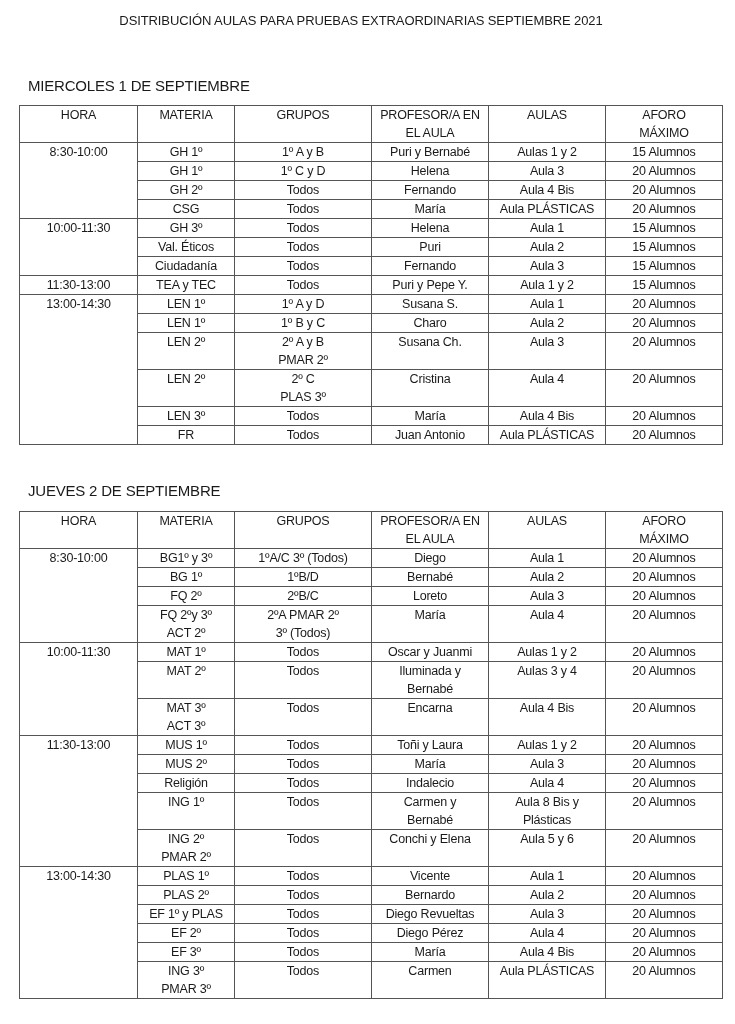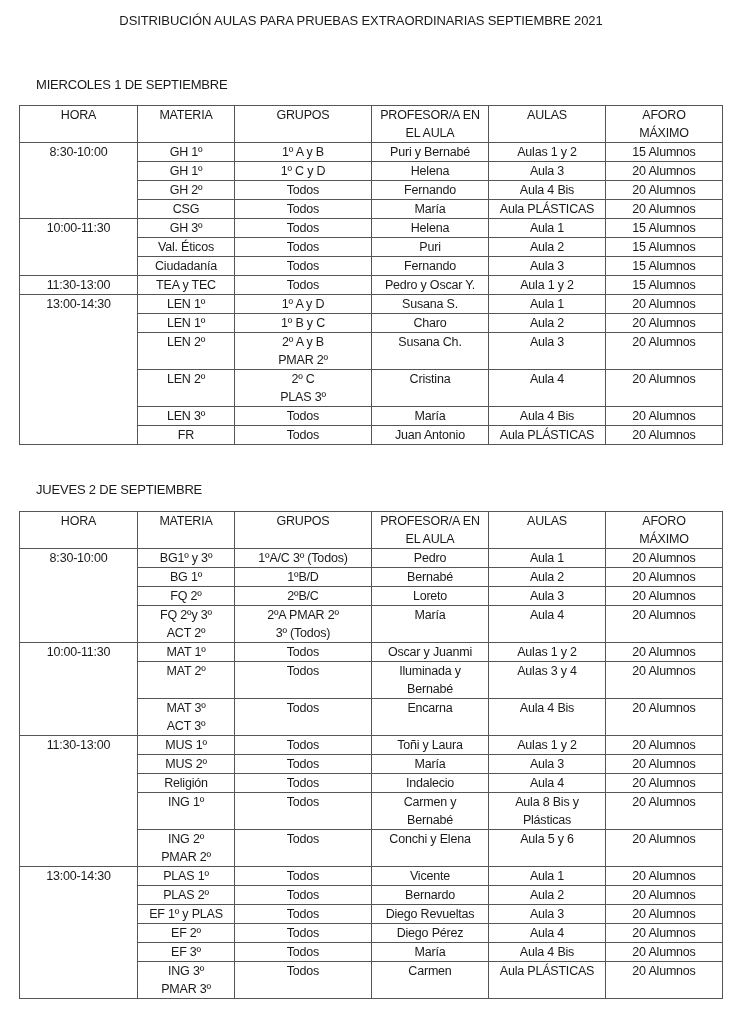--- a/index.html
+++ b/index.html
@@ -5,21 +5,21 @@
   html, body { margin: 0; padding: 0; background: #ffffff; }
   body {
     width: 735px; height: 1024px; position: relative; overflow: hidden;
     font-family: "Liberation Sans", sans-serif; color: #1a1a1a; font-size: 12.5px;
   }
   .title {
     position: absolute; top: 13px; left: 0; width: 722px; text-align: center;
     font-size: 13px; letter-spacing: -0.1px;
   }
   .day {
-    position: absolute; left: 36px; font-size: 13px; letter-spacing: -0.2px;
+    position: absolute; left: 28px; font-size: 15px; letter-spacing: -0.2px;
   }
   table {
     position: absolute; left: 19px; border-collapse: collapse; table-layout: fixed;
     width: 703px;
   }
   td, th {
     border: 1px solid #555; padding: 0 2px; font-weight: normal;
     text-align: center; vertical-align: top; line-height: 18px; height: 18px;
     font-size: 12.5px; letter-spacing: -0.2px;
   }
@@ -104,21 +104,21 @@
         <td class="multi">Ciudadanía</td>
         <td class="multi">Todos</td>
         <td class="multi">Fernando</td>
         <td class="multi">Aula 3</td>
         <td class="multi">15 Alumnos</td>
       </tr>
       <tr>
         <td rowspan="1">11:30-13:00</td>
         <td class="multi">TEA y TEC</td>
         <td class="multi">Todos</td>
-        <td class="multi">Pedro y Oscar Y.</td>
+        <td class="multi">Puri y Pepe Y.</td>
         <td class="multi">Aula 1 y 2</td>
         <td class="multi">15 Alumnos</td>
       </tr>
       <tr>
         <td rowspan="6">13:00-14:30</td>
         <td class="multi">LEN 1º</td>
         <td class="multi">1º A y D</td>
         <td class="multi">Susana S.</td>
         <td class="multi">Aula 1</td>
         <td class="multi">20 Alumnos</td>
@@ -183,21 +183,21 @@
         <th class="multi">AULAS</th>
         <th class="multi">AFORO
 MÁXIMO</th>
       </tr>
     </thead>
     <tbody>
       <tr>
         <td rowspan="4">8:30-10:00</td>
         <td class="multi">BG1º y 3º</td>
         <td class="multi">1ºA/C  3º (Todos)</td>
-        <td class="multi">Pedro</td>
+        <td class="multi">Diego</td>
         <td class="multi">Aula 1</td>
         <td class="multi">20 Alumnos</td>
       </tr>
       <tr>
         <td class="multi">BG 1º</td>
         <td class="multi">1ºB/D</td>
         <td class="multi">Bernabé</td>
         <td class="multi">Aula 2</td>
         <td class="multi">20 Alumnos</td>
       </tr>

